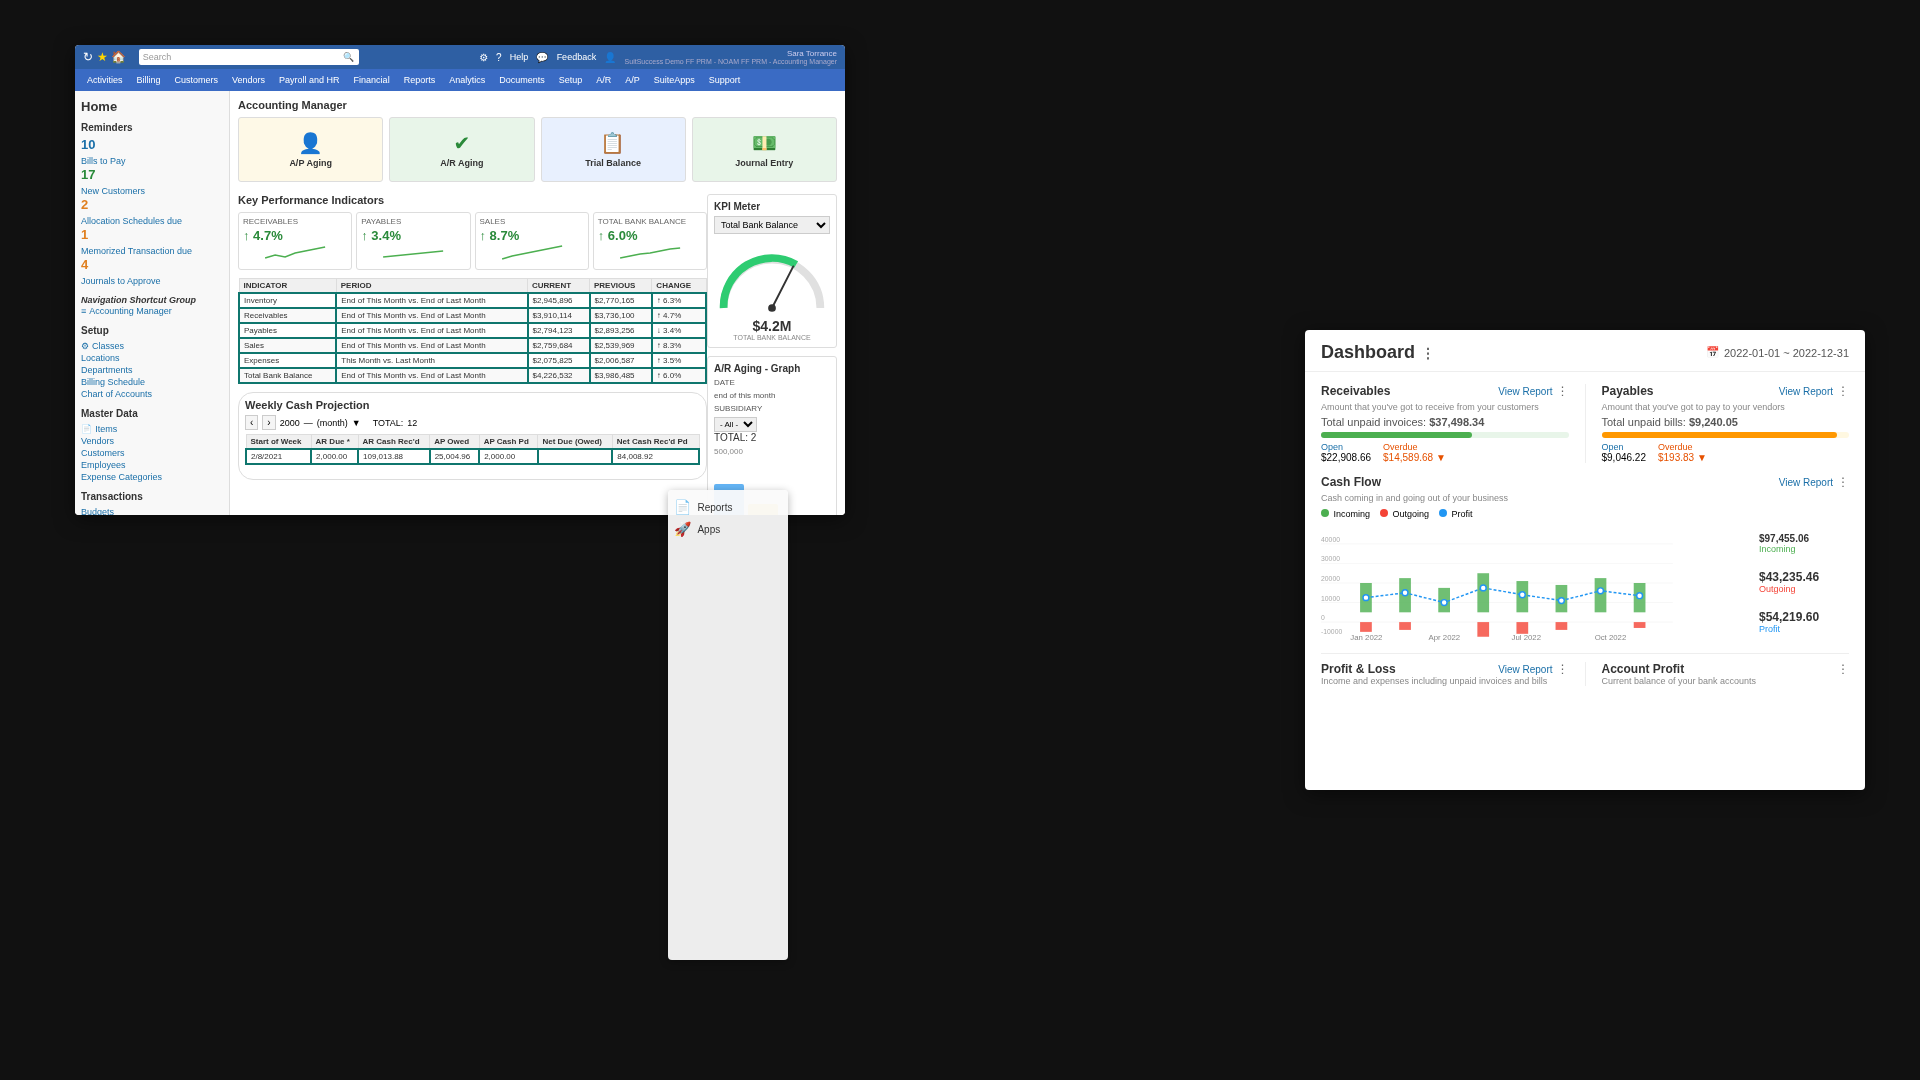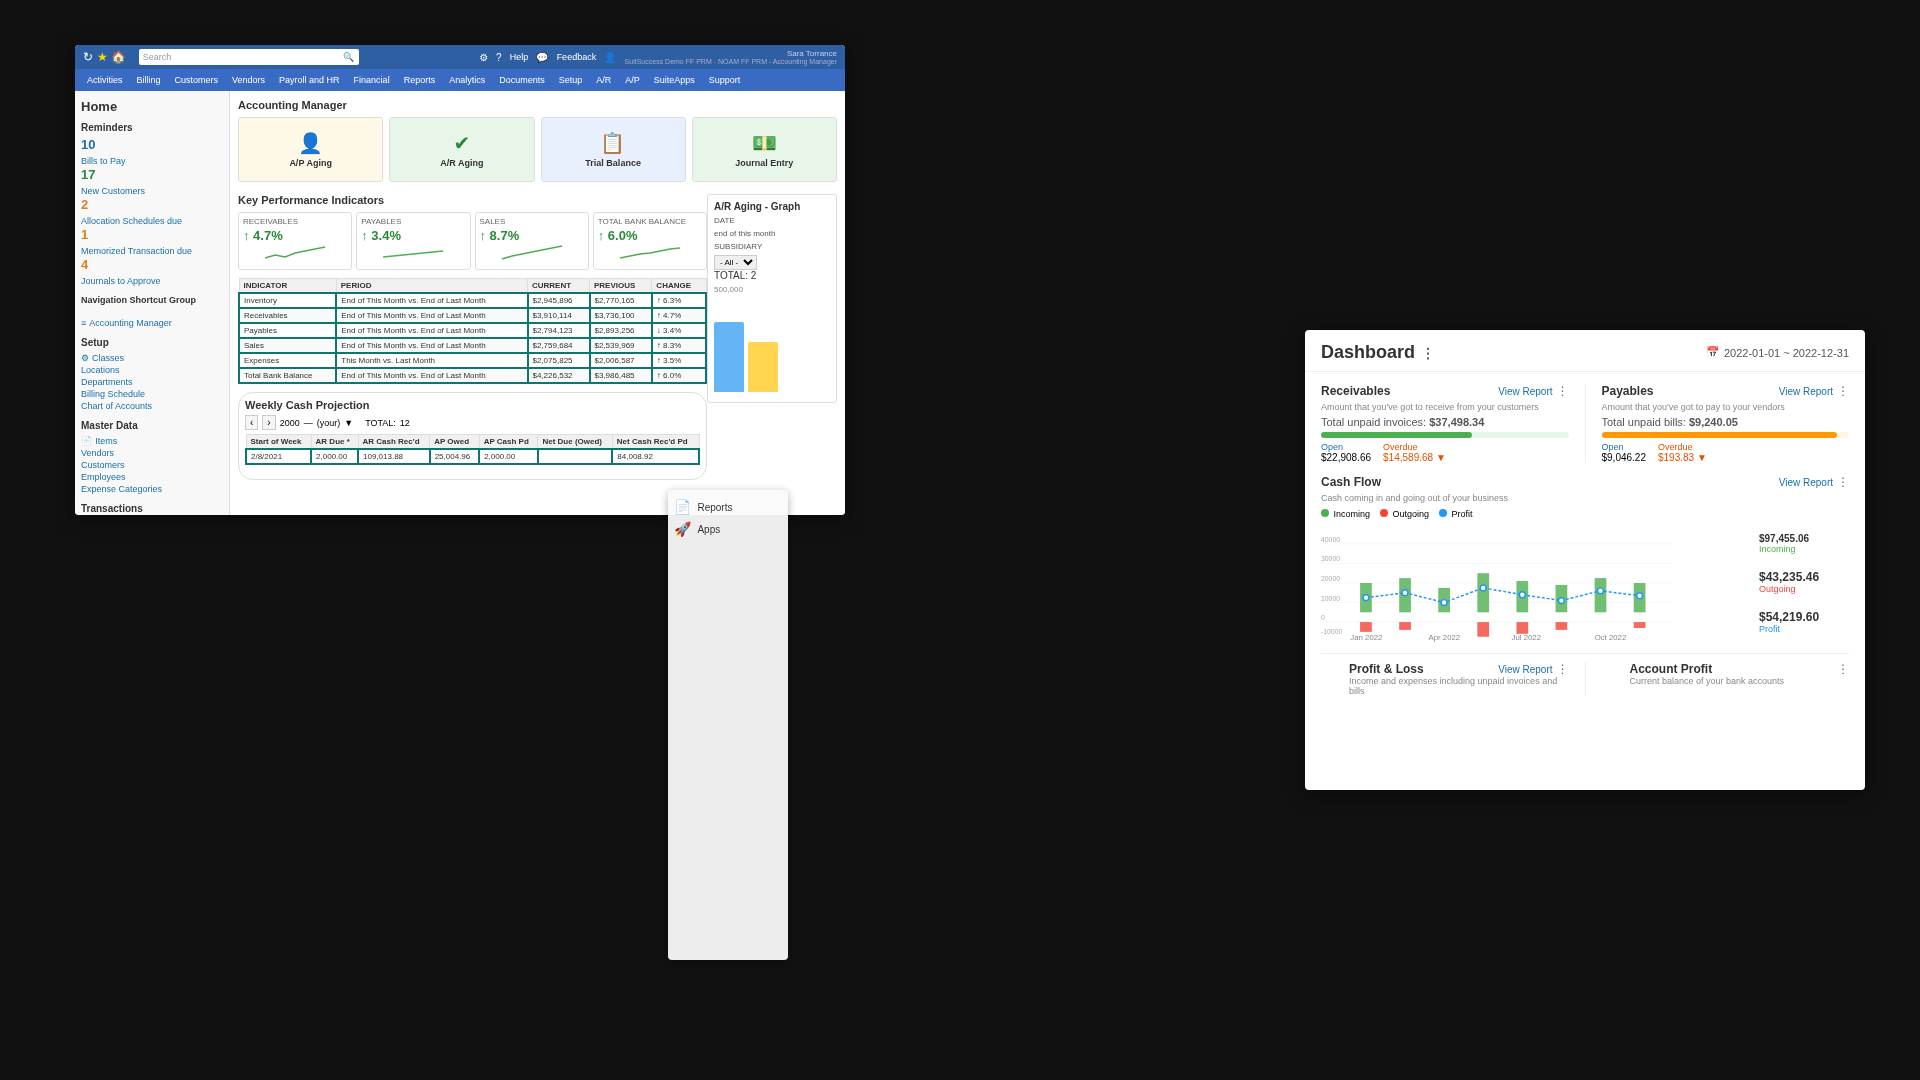--- a/index.html
+++ b/index.html
@@ -144,21 +144,22 @@
     .ns-reminder-count.blue { color: #1a6fa8; }
     .ns-reminder-count.green { color: #2a8a3a; }
     .ns-reminder-count.orange { color: #e08020; }
     .ns-nav-shortcut {
       font-size: 9px;
       font-weight: bold;
       color: #333;
       display: flex;
       align-items: center;
       gap: 3px;
-      margin-bottom: 12px;
+      margin-bottom: 0;
+      font-style: italic;
     }
     .ns-nav-shortcut-link {
       color: #1a6fa8;
       cursor: pointer;
       font-size: 9px;
       padding: 1px 0;
       display: flex;
       align-items: center;
       gap: 3px;
     }
@@ -432,21 +433,20 @@
     
     .dash-bottom-row {
       display: flex;
       gap: 16px;
       margin-top: 8px;
       padding-top: 8px;
       border-top: 1px solid #eee;
     }
     .dash-bottom-metric {
       flex: 1;
-      margin-left: 28px;
     }
     .dash-bottom-title {
       font-size: 12px;
       font-weight: bold;
       color: #333;
     }
     .dash-bottom-desc {
       font-size: 9px;
       color: #888;
     }
@@ -828,21 +828,21 @@
               </tbody>
             </table>
 
             <div class="weekly-section">
               <div class="weekly-title">Weekly Cash Projection</div>
               <div class="weekly-controls">
                 <button class="weekly-btn">‹</button>
                 <button class="weekly-btn">›</button>
                 <span>2000</span>
                 <span>—</span>
-                <span>(your)</span>
+                <span>(month)</span>
                 <span>▼</span>
                 <span style="margin-left:8px;">TOTAL:</span>
 
                 <span>12</span>
               </div>
               <table class="ns-table">
                 <thead>
                   <tr>
                     <th>Start of Week</th>
                     <th>AR Due *</th>
@@ -862,20 +862,43 @@
                     <td>2,000.00</td>
                     <td></td>
                     <td>84,008.92</td>
                   </tr>
                 </tbody>
               </table>
             </div>
           </div>
 
           <div style="width:130px;">
+            <div class="kpi-meter-section">
+              <div class="kpi-meter-title">KPI Meter</div>
+              <select class="kpi-dropdown">
+                <option>Total Bank Balance</option>
+              </select>
+              
+              <div class="gauge-container">
+                <svg width="120" height="70" viewBox="0 0 120 70">
+
+                  <path d="M 10 65 A 50 50 0 0 1 110 65" fill="none" stroke="#e0e0e0" stroke-width="8"></path>
+
+                  <path d="M 10 65 A 50 50 0 0 1 85 20" fill="none" stroke="#2ecc71" stroke-width="8"></path>
+
+                  <line x1="60" y1="65" x2="82" y2="22" stroke="#333" stroke-width="2" stroke-linecap="round"></line>
+                  <circle cx="60" cy="65" r="4" fill="#333"></circle>
+
+                  <text x="8" y="78" font-size="7" fill="#888">4.0M</text>
+                  <text x="95" y="78" font-size="7" fill="#888">6.0M</text>
+                </svg>
+              </div>
+              <div class="gauge-value">$4.2M</div>
+              <div class="gauge-label">TOTAL BANK BALANCE</div>
+            </div>
 
             <div class="ar-aging-section">
               <div class="ar-aging-title">A/R Aging - Graph</div>
               <div class="ar-filter-row">
                 <span>DATE</span>
               </div>
               <div class="ar-filter-row">
                 <span>end of this month</span>
               </div>
               <div class="ar-filter-row">

